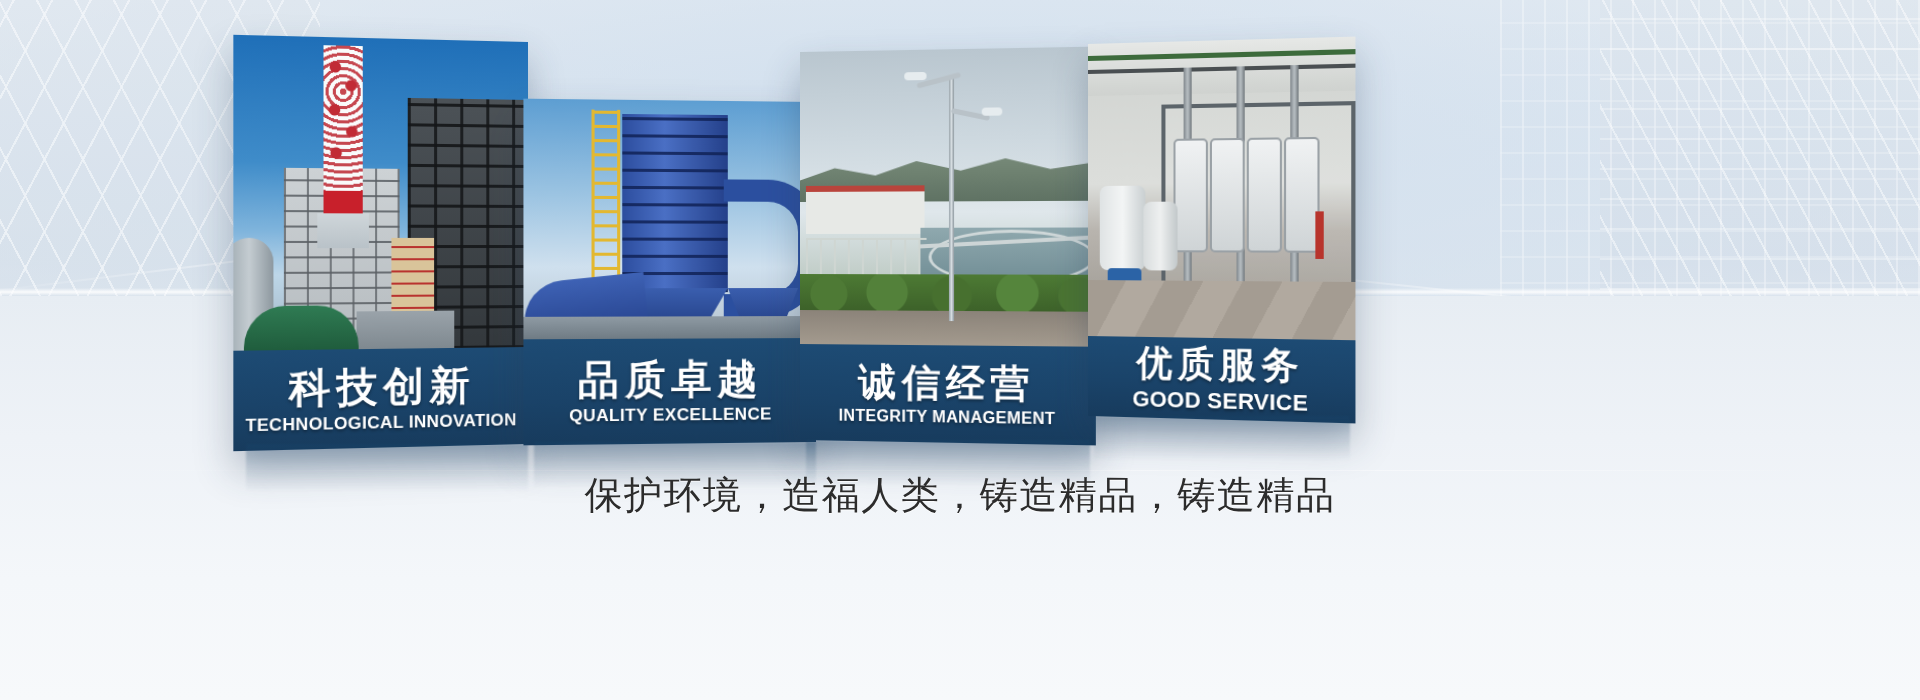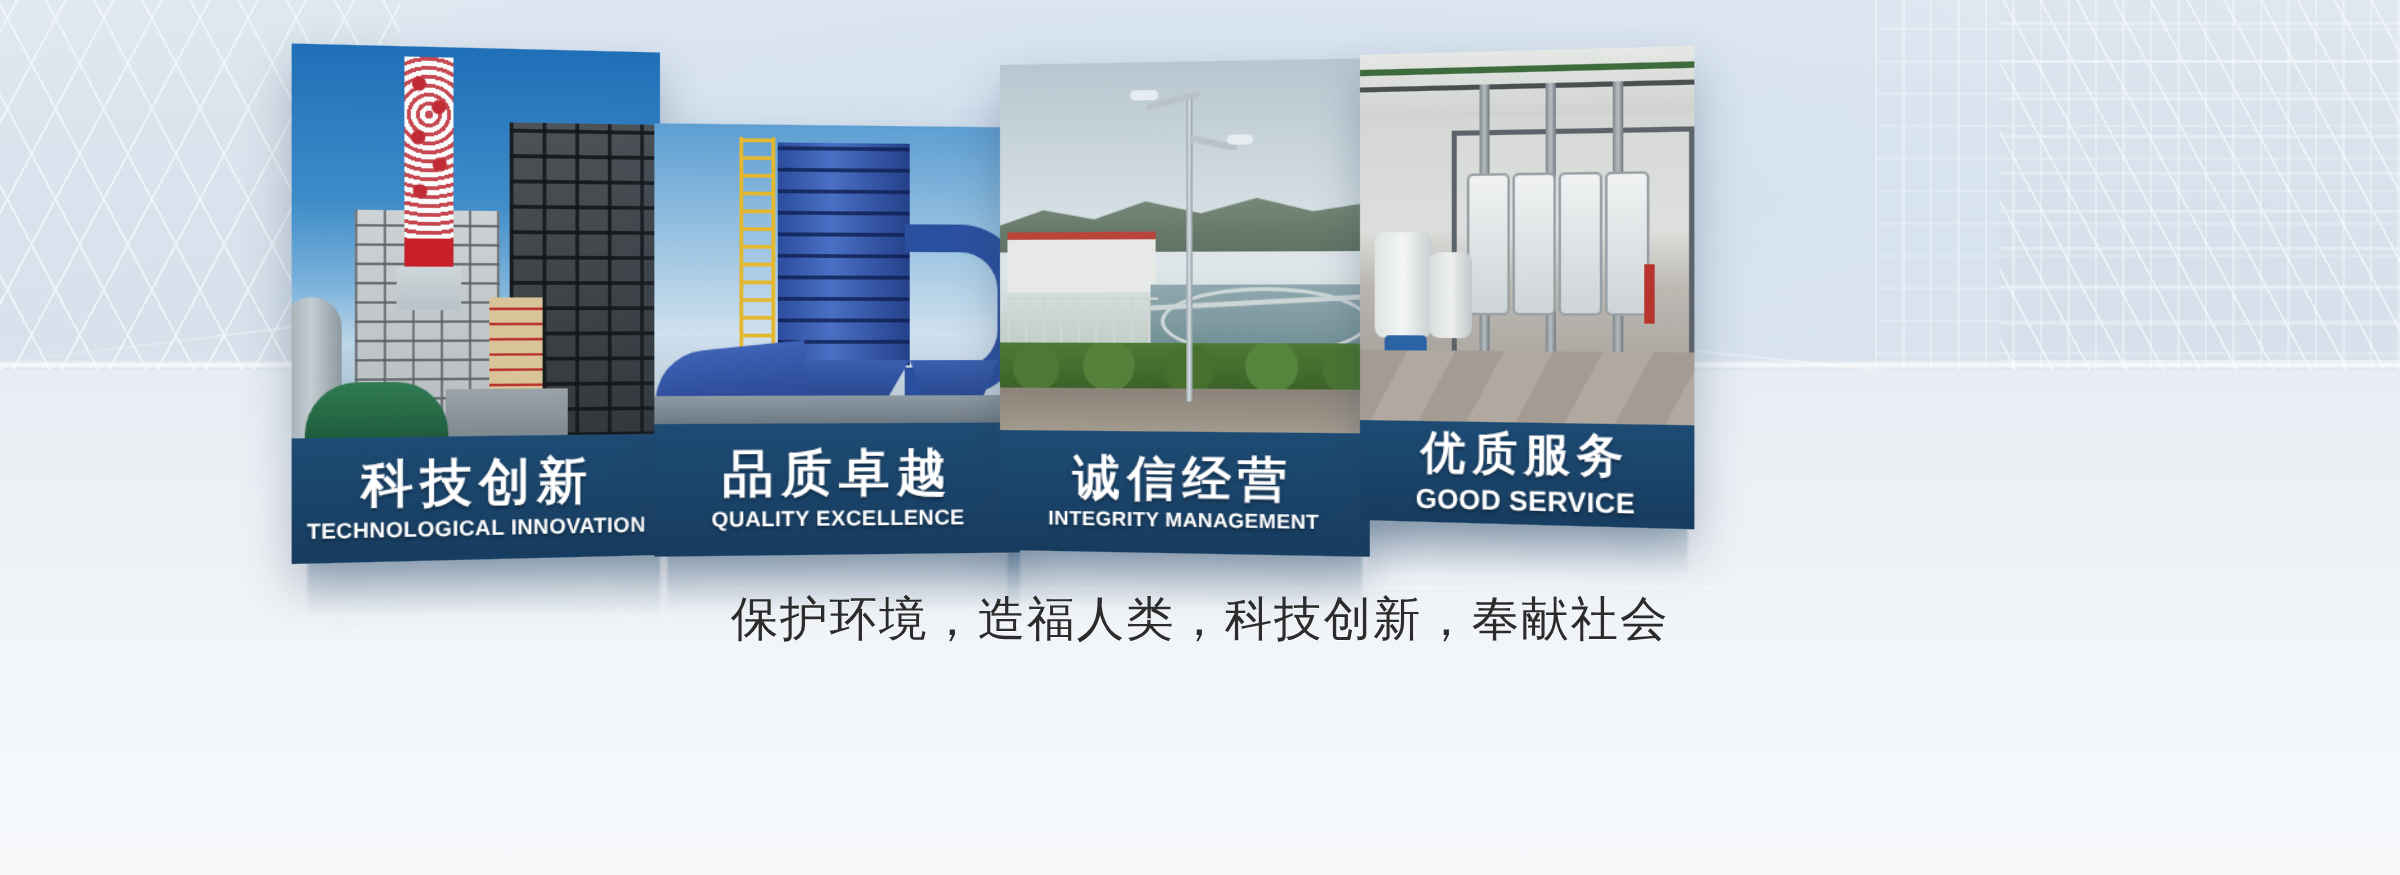--- a/index.html
+++ b/index.html
@@ -360,15 +360,15 @@
       </div>
     </div>
 
   </div>
 
   <div class="reflect" style="left:246px;top:444px;width:282px;height:60px;"></div>
   <div class="reflect" style="left:534px;top:442px;width:282px;height:58px;"></div>
   <div class="reflect" style="left:806px;top:440px;width:284px;height:58px;"></div>
   <div class="reflect" style="left:1094px;top:416px;width:256px;height:56px;"></div>
 
-  <div class="tagline">保护环境，造福人类，科技创新，奉献社会</div>
+  <div class="tagline">保护环境，造福人类，铸造精品，铸造精品</div>
 
 </div>
 
 </body></html>

